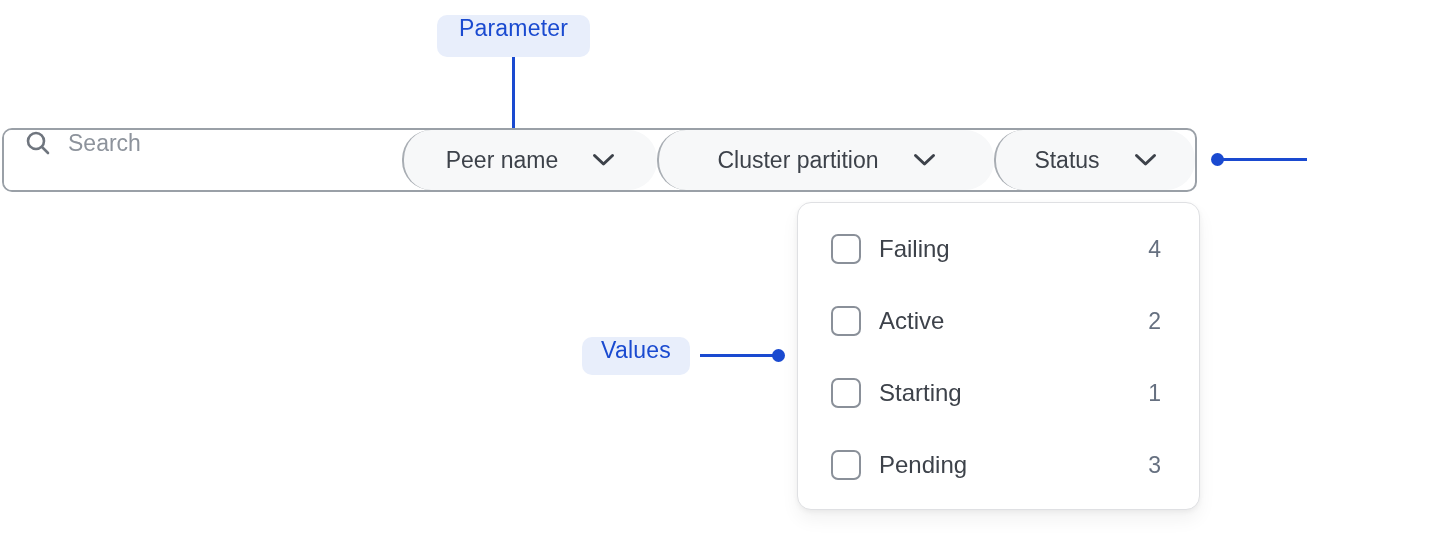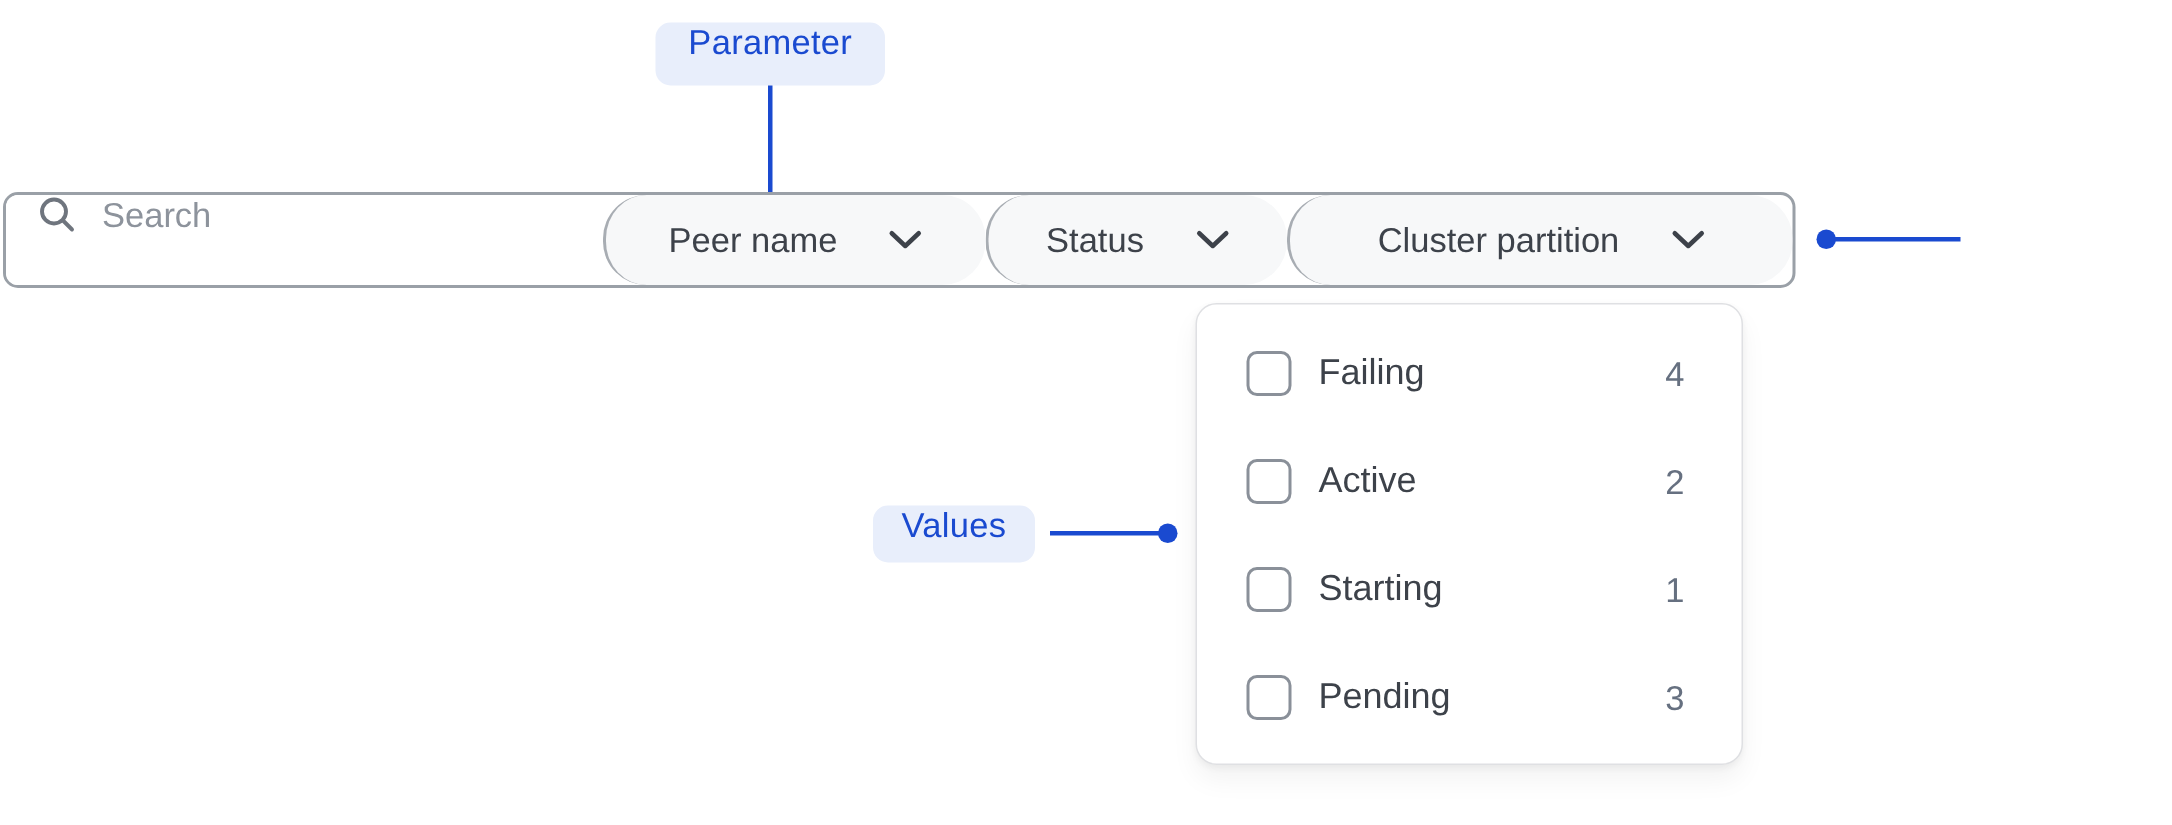--- a/index.html
+++ b/index.html
@@ -36,21 +36,21 @@
   .search-input { border:none; outline:none; font-size:23px; color:#3d424a; width:310px; background:transparent; font-family:"Liberation Sans", sans-serif; }
   .search-input::placeholder { color:#8d939c; opacity:1; }
   .dd { display:flex; align-items:center; justify-content:center; gap:34px; background:#f7f8f9; border-left:2px solid #a8adb3; cursor:pointer;border-radius:29px; }
   .dd-peer    { flex:0 0 255px; }
   .dd-cluster { flex:0 0 337px; }
   .dd-status  { flex:1 1 auto; }
   .dd-label { font-size:23px; color:#3d424a; }
 
   
   .panel {
-    position:absolute; left:797px; top:202px; width:365px; height:308px;
+    position:absolute; left:797px; top:202px; width:403px; height:308px;
     background:#fff; border:1.5px solid #dfe0e3; border-radius:14px;
     box-shadow:0 10px 18px rgba(0,0,0,0.05), 0 2px 5px rgba(0,0,0,0.05);
     padding:10px 0;
   }
   .panel-row { height:72px; display:flex; align-items:center; padding:0 38px 0 33px; cursor:pointer; }
   .checkbox { width:30px; height:30px; border:2px solid #8a9099; border-radius:7px; background:#fff; flex:0 0 auto; }
   .row-label { margin-left:18px; font-size:24px; color:#3d424a; }
   .row-count { margin-left:auto; font-size:23px; color:#667080; }
 
   .icon { display:flex; align-items:center; }
@@ -79,31 +79,31 @@
 
     <div class="dd dd-peer">
       <span class="dd-label">Peer name</span>
       <span class="icon">
         <svg width="23" height="14" viewBox="0 0 23 14">
             <polyline points="2.5,2.5 11.5,11 20.5,2.5" fill="none" stroke="#3d424a" stroke-width="3" stroke-linecap="round" stroke-linejoin="round"></polyline>
           </svg>
       </span>
     </div>
 
-    <div class="dd dd-status">
-      <span class="dd-label">Status</span>
+    <div class="dd dd-cluster">
+      <span class="dd-label">Cluster partition</span>
       <span class="icon">
         <svg width="23" height="14" viewBox="0 0 23 14">
             <polyline points="2.5,2.5 11.5,11 20.5,2.5" fill="none" stroke="#3d424a" stroke-width="3" stroke-linecap="round" stroke-linejoin="round"></polyline>
           </svg>
       </span>
     </div>
 
-    <div class="dd dd-cluster">
-      <span class="dd-label">Cluster partition</span>
+    <div class="dd dd-status">
+      <span class="dd-label">Status</span>
       <span class="icon">
         <svg width="23" height="14" viewBox="0 0 23 14">
             <polyline points="2.5,2.5 11.5,11 20.5,2.5" fill="none" stroke="#3d424a" stroke-width="3" stroke-linecap="round" stroke-linejoin="round"></polyline>
           </svg>
       </span>
     </div>
   </div>
 
   <div class="dot dot-filterbar"></div>
   <div class="conn line-filterbar"></div>

